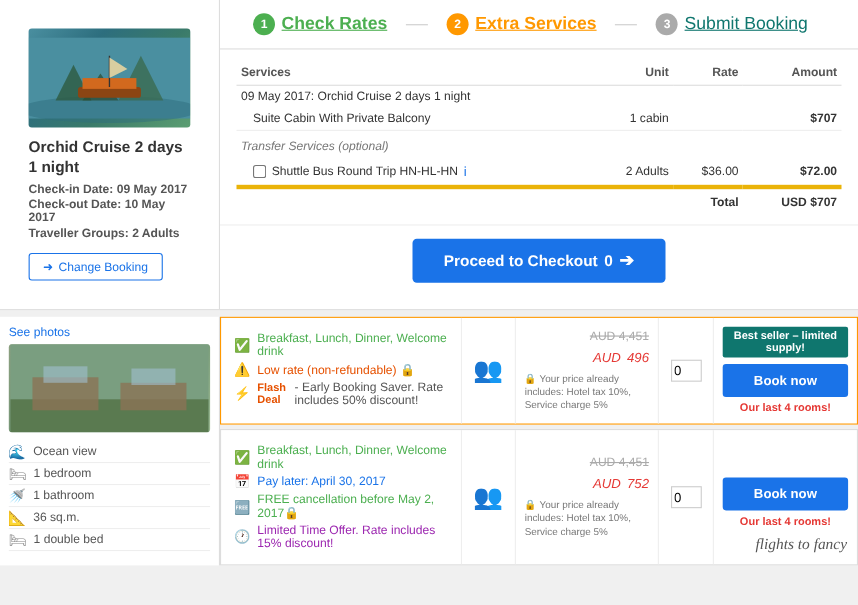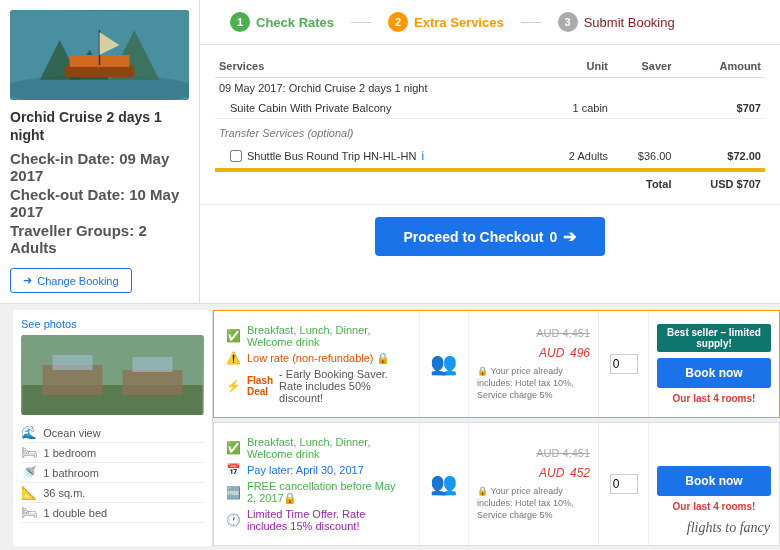--- a/index.html
+++ b/index.html
@@ -2,41 +2,41 @@
 <html><head>
   <meta charset="utf-8">
   <style>
     * { box-sizing: border-box; margin: 0; padding: 0; }
     body { font-family: Arial, sans-serif; font-size: 12px; background: #f0f0f0; width: 780px; min-height: 550px; overflow-x: hidden; }
 
     
     .top-section { display: flex; background: #fff; border-bottom: 1px solid #ddd; }
 
     
-    .left-panel { width: 200px; min-width: 200px; padding: 10px; border-right: 1px solid #ddd; }
+    .left-panel { width: 200px; min-width: 200px; padding: 26px; border-right: 1px solid #ddd; }
     .cruise-title { font-size: 14px; font-weight: bold; color: #333; margin: 8px 0 6px; line-height: 1.3; }
-    .info-row { font-size: 15px; color: #555; margin: 2px 0; }
+    .info-row { font-size: 11px; color: #555; margin: 2px 0; }
     .info-row span { font-weight: bold; }
     .change-booking-btn { display: inline-flex; align-items: center; gap: 5px; background: #fff; border: 1px solid #1a73e8; color: #1a73e8; padding: 5px 12px; border-radius: 3px; cursor: pointer; font-size: 11px; margin-top: 10px; }
     .change-booking-btn .arrow-icon { color: #1a73e8; }
 
     
     .right-panel { flex: 1; display: flex; flex-direction: column; }
 
     
     .steps-bar { display: flex; align-items: center; padding: 8px 15px; border-bottom: 1px solid #ddd; gap: 0; }
     .step { display: flex; align-items: center; gap: 6px; padding: 4px 15px; font-size: 12px; }
     .step-num { width: 20px; height: 20px; border-radius: 50%; display: flex; align-items: center; justify-content: center; font-size: 11px; font-weight: bold; color: #fff; }
     .step-num.active-green { background: #4caf50; }
     .step-num.active-orange { background: #ff9800; }
     .step-num.inactive { background: #aaa; }
-    .step-label { font-size: 13px; }
+    .step-label { font-size: 16px; text-decoration: underline; }
     .step-label.green { color: #4caf50; font-weight: bold; }
     .step-label.orange { color: #ff9800; font-weight: bold; }
-    .step-label.gray { color: #7f1d1d; }
+    .step-label.gray { color: #0f766e; }
     .step-divider { width: 20px; height: 1px; background: #ccc; margin: 0 2px; }
 
     
     .table-area { padding: 10px 15px; }
     .services-table { width: 100%; border-collapse: collapse; }
     .services-table th { text-align: left; padding: 5px 4px; font-size: 11px; color: #555; border-bottom: 1px solid #ddd; }
     .services-table th.right { text-align: right; }
     .services-table td { padding: 4px; font-size: 11px; color: #333; }
     .services-table td.right { text-align: right; }
     .section-header { font-weight: normal; font-size: 11px; color: #333; padding: 5px 4px; }
@@ -96,21 +96,21 @@
 
     
     .book-col { width: 130px; display: flex; flex-direction: column; align-items: center; justify-content: center; padding: 8px; }
     .best-seller-badge { background: #0f766e; color: #fff; font-size: 10px; font-weight: bold; padding: 3px 6px; border-radius: 2px; margin-bottom: 6px; text-align: center; width: 100%; }
     .book-btn { background: #1a73e8; color: #fff; border: none; padding: 8px 16px; border-radius: 3px; cursor: pointer; font-size: 12px; font-weight: bold; width: 100%; }
     .last-rooms { color: #e53935; font-size: 10px; font-weight: bold; margin-top: 5px; text-align: center; }
 
     
     .watermark { position: absolute; bottom: 10px; right: 10px; font-size: 14px; color: #555; font-style: italic; font-family: 'Georgia', serif; }
 
-    .bottom-wrapper { position: relative; margin-left: 13px; }
+    .bottom-wrapper { position: relative; }
 
     
     .cruise-image-placeholder {
       width: 100%;
       height: 90px;
       background: linear-gradient(135deg, #4a8fa0 0%, #2d6e7e 30%, #3a7a6a 60%, #5c9e72 100%);
       border-radius: 3px;
       position: relative;
       overflow: hidden;
     }
@@ -182,21 +182,21 @@
         <span class="step-label gray">Submit Booking</span>
       </div>
     </div>
 
     <div class="table-area">
       <table class="services-table">
         <thead>
           <tr>
             <th>Services</th>
             <th class="right">Unit</th>
-            <th class="right">Saver</th>
+            <th class="right">Rate</th>
             <th class="right">Amount</th>
           </tr>
         </thead>
         <tbody>
           <tr>
             <td colspan="4" class="section-header">09 May 2017: Orchid Cruise 2 days 1 night</td>
           </tr>
           <tr>
             <td style="padding-left: 15px;">Suite Cabin With Private Balcony</td>
             <td class="right">1 cabin</td>
@@ -332,21 +332,21 @@
             <span class="feature-icon">🕐</span>
             <span>Limited Time Offer. Rate includes 15% discount!</span>
           </div>
         </div>
         <div class="guests-col">
           <span class="guests-icon">👥</span>
         </div>
         <div class="price-col">
           <div class="old-price">AUD 4,451</div>
           <div class="new-price">
-            <span style="font-size:12px; font-weight:normal;">AUD</span>&nbsp;<span>452</span>
+            <span style="font-size:12px; font-weight:normal;">AUD</span>&nbsp;<span>752</span>
           </div>
           <div class="price-note">🔒 Your price already includes: Hotel tax 10%, Service charge 5%</div>
         </div>
         <div class="qty-col">
           <input type="number" class="qty-input" value="0" min="0" style="">
         </div>
         <div class="book-col">
           <button class="book-btn" style="margin-top:10px;">Book now</button>
           <div class="last-rooms">Our last 4 rooms!</div>
         </div>

